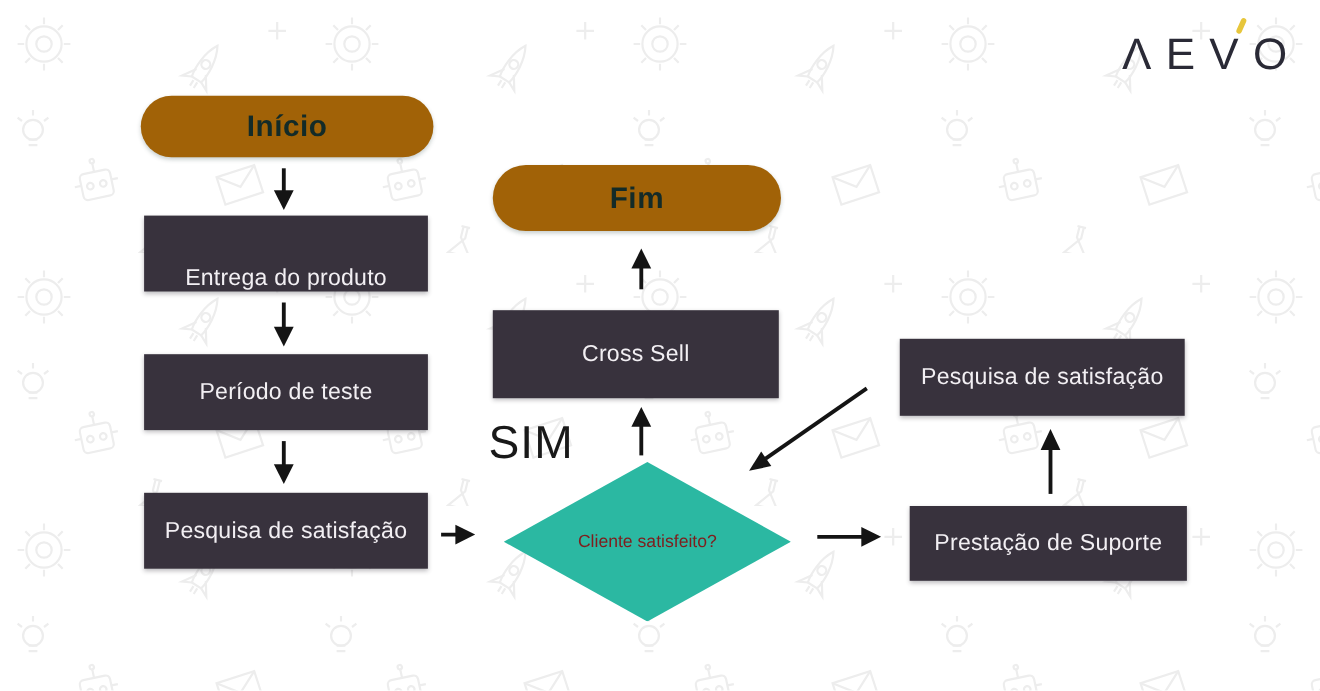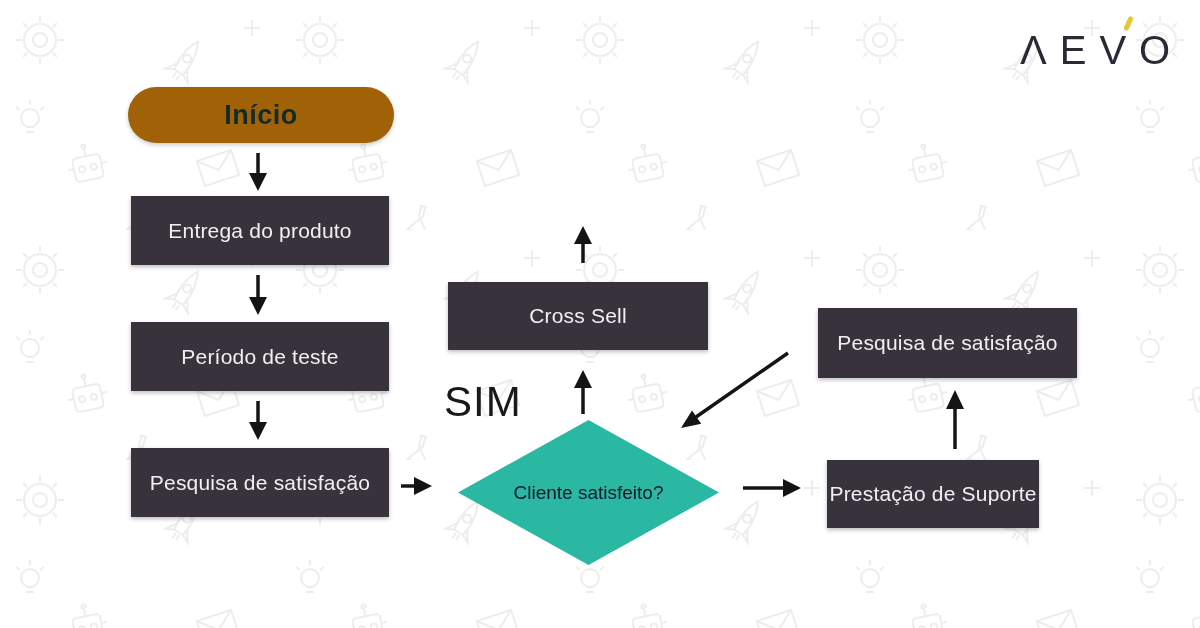--- a/index.html
+++ b/index.html
@@ -14,21 +14,21 @@
   .pill{
     background:#a16207;border-radius:30px;color:#132b28;
     font-size:27px;font-weight:600;letter-spacing:.5px;
     box-shadow:0 2px 4px rgba(30,60,55,.25);
   }
   .rect{
     background:#38323d;color:#f2eff3;font-size:21px;font-weight:400;
     letter-spacing:.2px;box-shadow:0 2px 4px rgba(40,35,45,.3);
   }
   .diamond{
-    background:#2bb8a2;color:#0f172a;font-size:19px;line-height:1.35;
+    background:#2bb8a2;color:#7f1d1d;font-size:16px;line-height:1.35;
     clip-path:polygon(50% 0,100% 50%,50% 100%,0 50%);
   }
   .diamond .diamond-label{display:inline-block;max-width:150px;}
   .branch-label{
     position:absolute;z-index:3;color:#191919;font-weight:400;line-height:1;
   }
   #sim-label{left:444px;top:381px;font-size:42px;letter-spacing:1px;}
   #nao-label{left:669px;top:538px;font-size:46px;letter-spacing:1px;}
   
   #logo{
@@ -143,46 +143,49 @@
     <g>
       <line class="arrow-line" x1="788" y1="353" x2="696" y2="417"></line>
       <polygon class="arrow-head" points="692,410.5 701.2,423.7 681,428"></polygon>
     </g>
   </svg>
 
   <div class="node pill" style="left:128px;top:87px;width:266px;height:56px;">
     <span>Início</span>
   </div>
 
-  <div class="node rect" style="left:131px;top:196px;width:258px;height:69px;">
+  <div class="node rect" style="left:131px;top:196px;width:258px;height:69px;align-items:flex-end;">
     <span>Entrega do produto</span>
   </div>
 
   <div class="node rect" style="left:131px;top:322px;width:258px;height:69px;text-align:center;">
     <span>Período de teste</span>
   </div>
 
   <div class="node rect" style="left:131px;top:448px;width:258px;height:69px;">
     <span>Pesquisa de satisfação</span>
   </div>
 
+  <div class="node pill" style="left:448px;top:150px;width:262px;height:60px;">
+    <span>Fim</span>
+  </div>
 
-  <div class="node rect" style="left:448px;top:282px;width:260px;height:68px;">
+  <div class="node rect" style="left:448px;top:282px;width:260px;height:80px;">
     <span>Cross Sell</span>
   </div>
 
   <div class="node diamond" style="left:458px;top:420px;width:261px;height:145px;">
     <span class="diamond-label">Cliente satisfeito?</span>
   </div>
 
   <div class="node rect" style="left:818px;top:308px;width:259px;height:70px;">
     <span>Pesquisa de satisfação</span>
   </div>
 
-  <div class="node rect" style="left:827px;top:460px;width:212px;height:68px;">
+  <div class="node rect" style="left:827px;top:460px;width:252px;height:68px;">
     <span>Prestação de Suporte</span>
   </div>
 
   <div class="branch-label" id="sim-label">SIM</div>
 
   <div id="logo">
     <span class="letter">Λ</span>
     <span class="letter">E</span>
     <span class="letter v-wrap">
       <span class="accent"></span>

